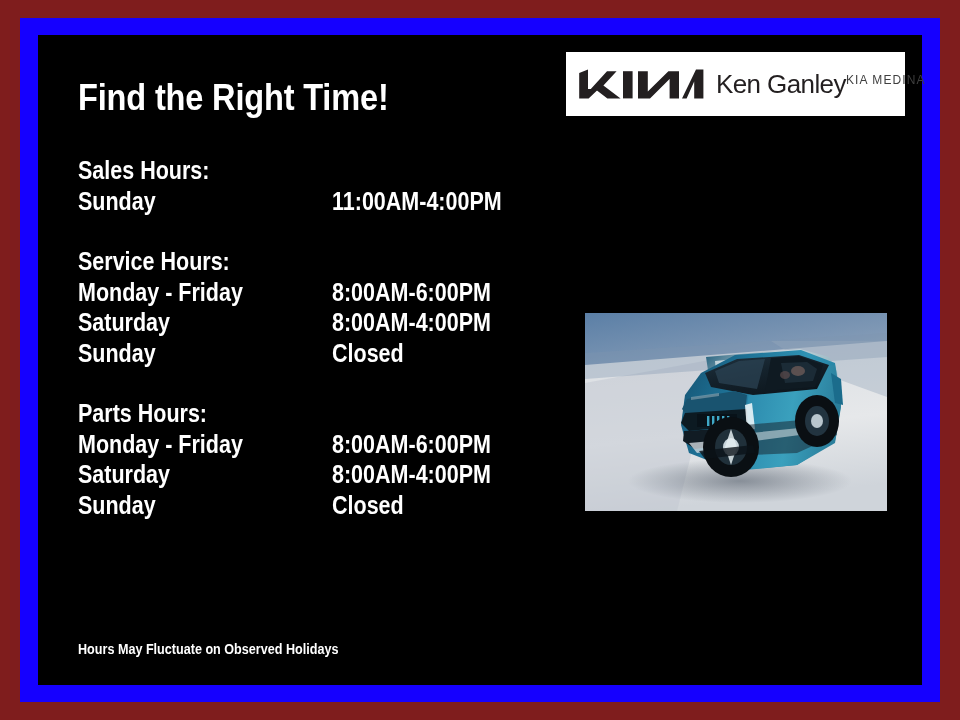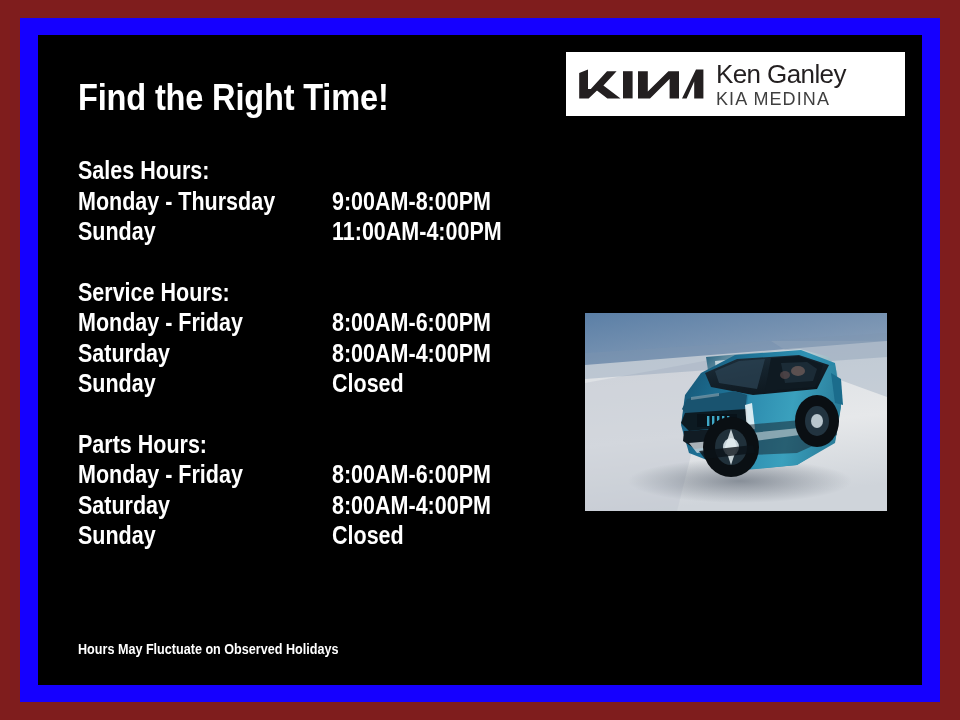--- a/index.html
+++ b/index.html
@@ -129,33 +129,33 @@
   }
   #kia-mark {
     margin-left: 10px;
     width: 128px;
     height: 34px;
     flex: 0 0 auto;
   }
   #dealer-name-wrap {
     margin-left: 12px;
     display: flex;
-    flex-direction: column;
+    flex-direction: row;
     justify-content: center;
     line-height: 1;
   }
   #dealer-name {
     font-size: 26px;
     color: #231f20;
     letter-spacing: -0.6px;
     white-space: nowrap;
   }
   #dealer-sub {
     margin-top: 3px;
-    font-size: 18px;
+    font-size: 12px;
     color: #3f3f3f;
     letter-spacing: 1.1px;
     white-space: nowrap;
   }
 
   
   #vehicle-photo {
     position: absolute;
     left: 585px;
     top: 313px;
@@ -173,24 +173,20 @@
 
   <div id="blue-frame">
     <div id="inner-black"></div>
   </div>
 
   <div id="title">Find the Right Time!</div>
 
   <div id="hours-block">
       <div class="hours-section">
         <div class="section-heading">Sales Hours:</div>
-        <div class="hours-row">
-          <span class="row-day">Monday - Thursday</span>
-          <span class="row-time">9:00AM-8:00PM</span>
-        </div>
         <div class="hours-row">
           <span class="row-day">Sunday</span>
           <span class="row-time">11:00AM-4:00PM</span>
         </div>
       </div>
       <div class="hours-section">
         <div class="section-heading">Service Hours:</div>
         <div class="hours-row">
           <span class="row-day">Monday - Friday</span>
           <span class="row-time">8:00AM-6:00PM</span>

